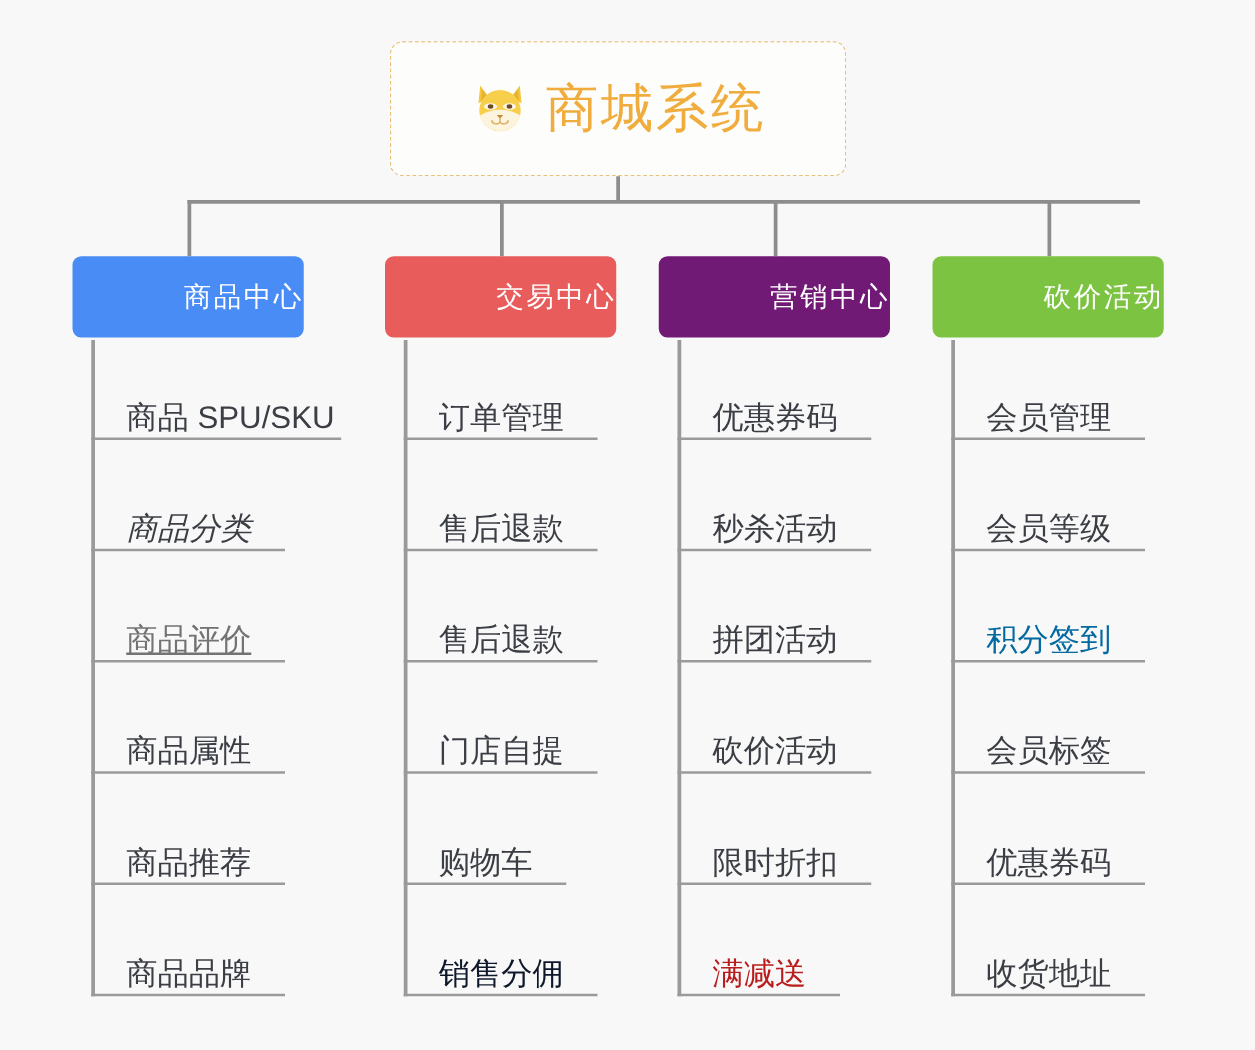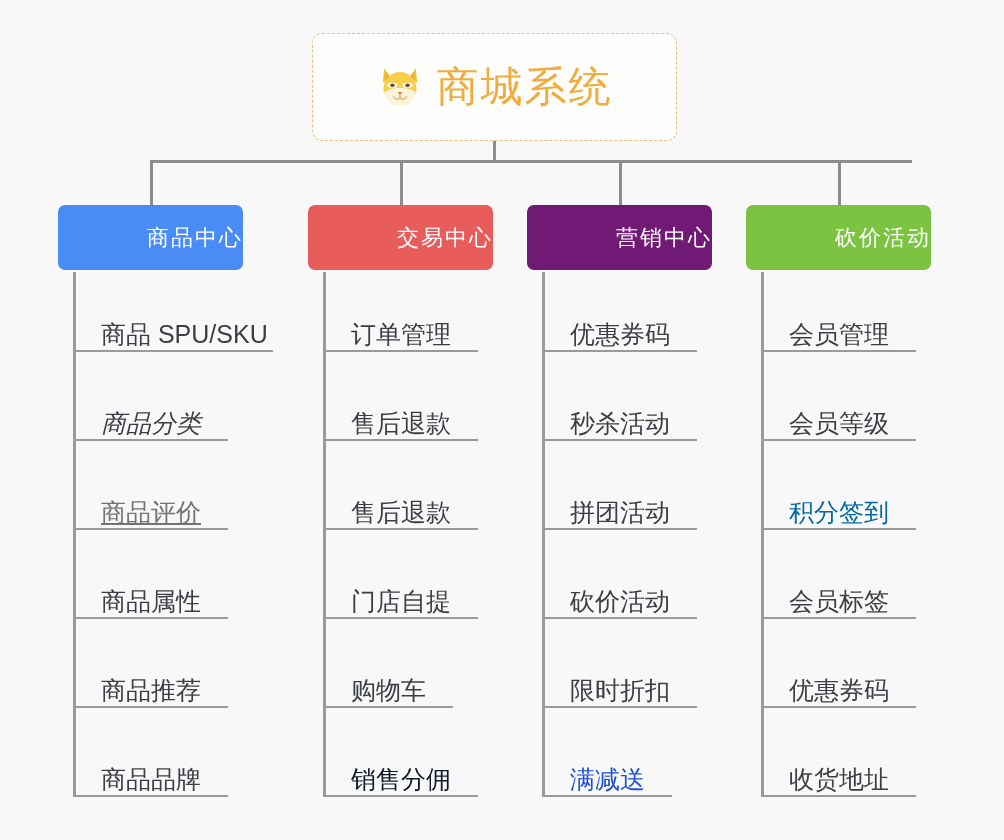--- a/index.html
+++ b/index.html
@@ -223,21 +223,21 @@
         <div class="leaf" style="top: 347px;">
           <div class="leaf-rule" style="width: 155px; background: rgb(154, 154, 154);"></div>
           <div class="leaf-label" style="color: rgb(59, 62, 68);">砍价活动</div>
         </div>
         <div class="leaf" style="top: 436px;">
           <div class="leaf-rule" style="width: 155px; background: rgb(154, 154, 154);"></div>
           <div class="leaf-label" style="color: rgb(59, 62, 68);">限时折扣</div>
         </div>
         <div class="leaf" style="top: 525px;">
           <div class="leaf-rule" style="width: 130px; background: rgb(154, 154, 154);"></div>
-          <div class="leaf-label" style="color: #1d4ed8;">满减送</div>
+          <div class="leaf-label" style="color: #b91c1c;">满减送</div>
         </div>
       </div>
       <div class="cat-box" style="left: 746px; width: 185px; top: 205px; background: rgb(124, 195, 66);">
         <span>砍价活动</span>
       </div>
       <div class="branch" style="left: 761px;">
         <div class="trunk" style="height: 525px;"></div>
         <div class="leaf" style="top: 80px;">
           <div class="leaf-rule" style="width: 155px; background: rgb(154, 154, 154);"></div>
           <div class="leaf-label" style="color: rgb(59, 62, 68);">会员管理</div>

